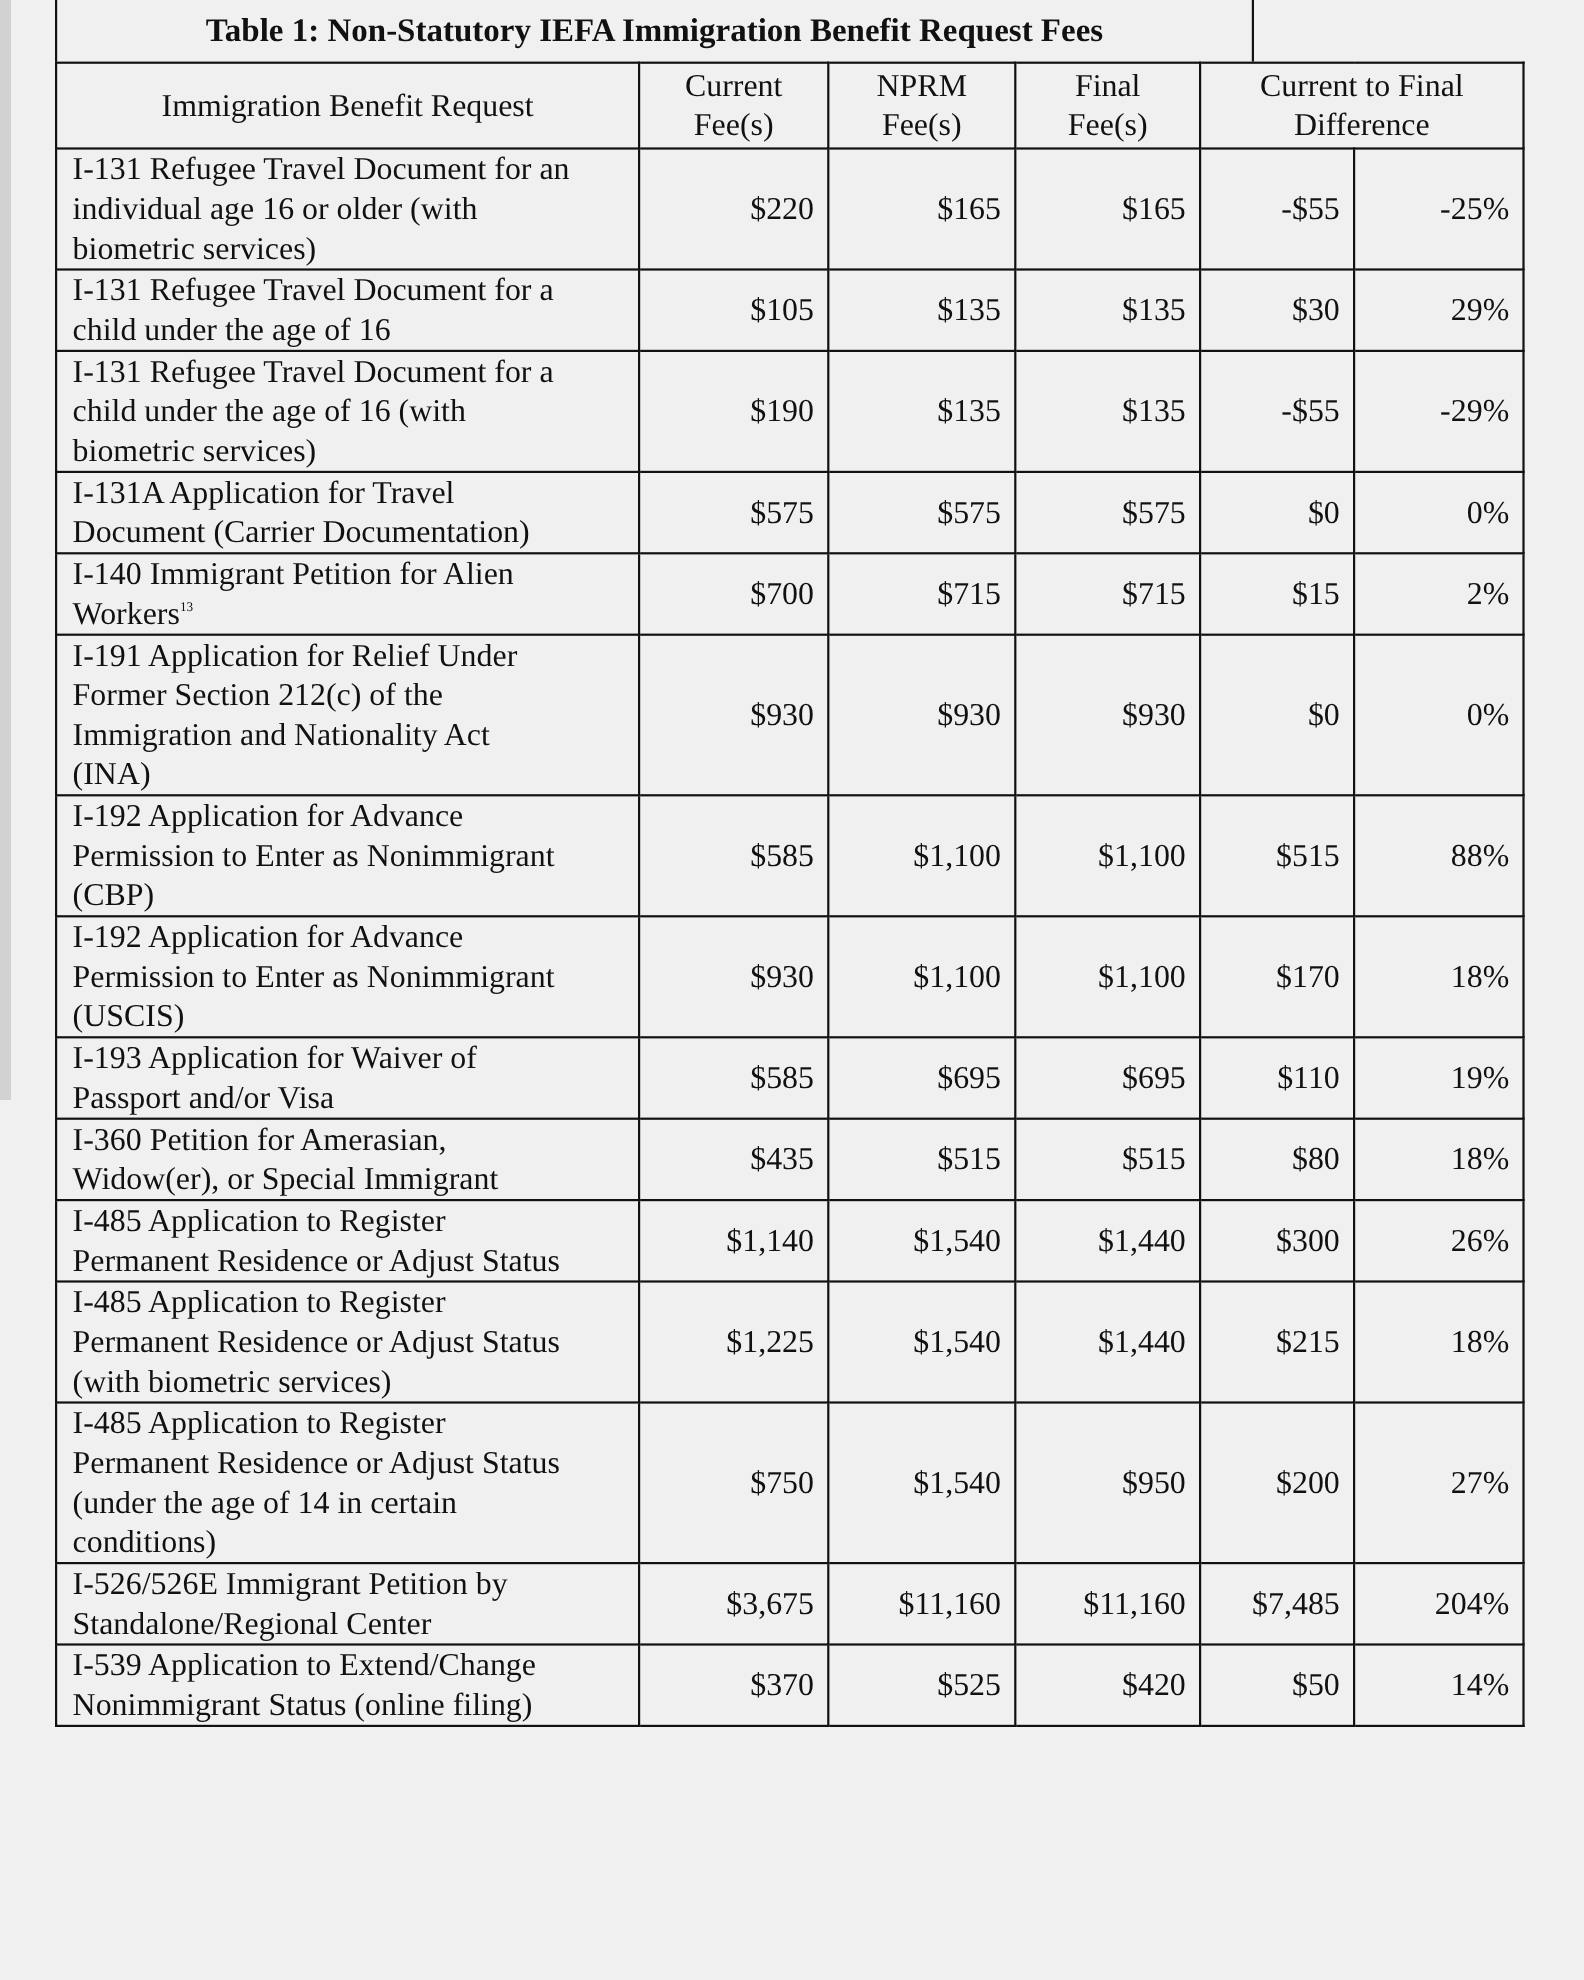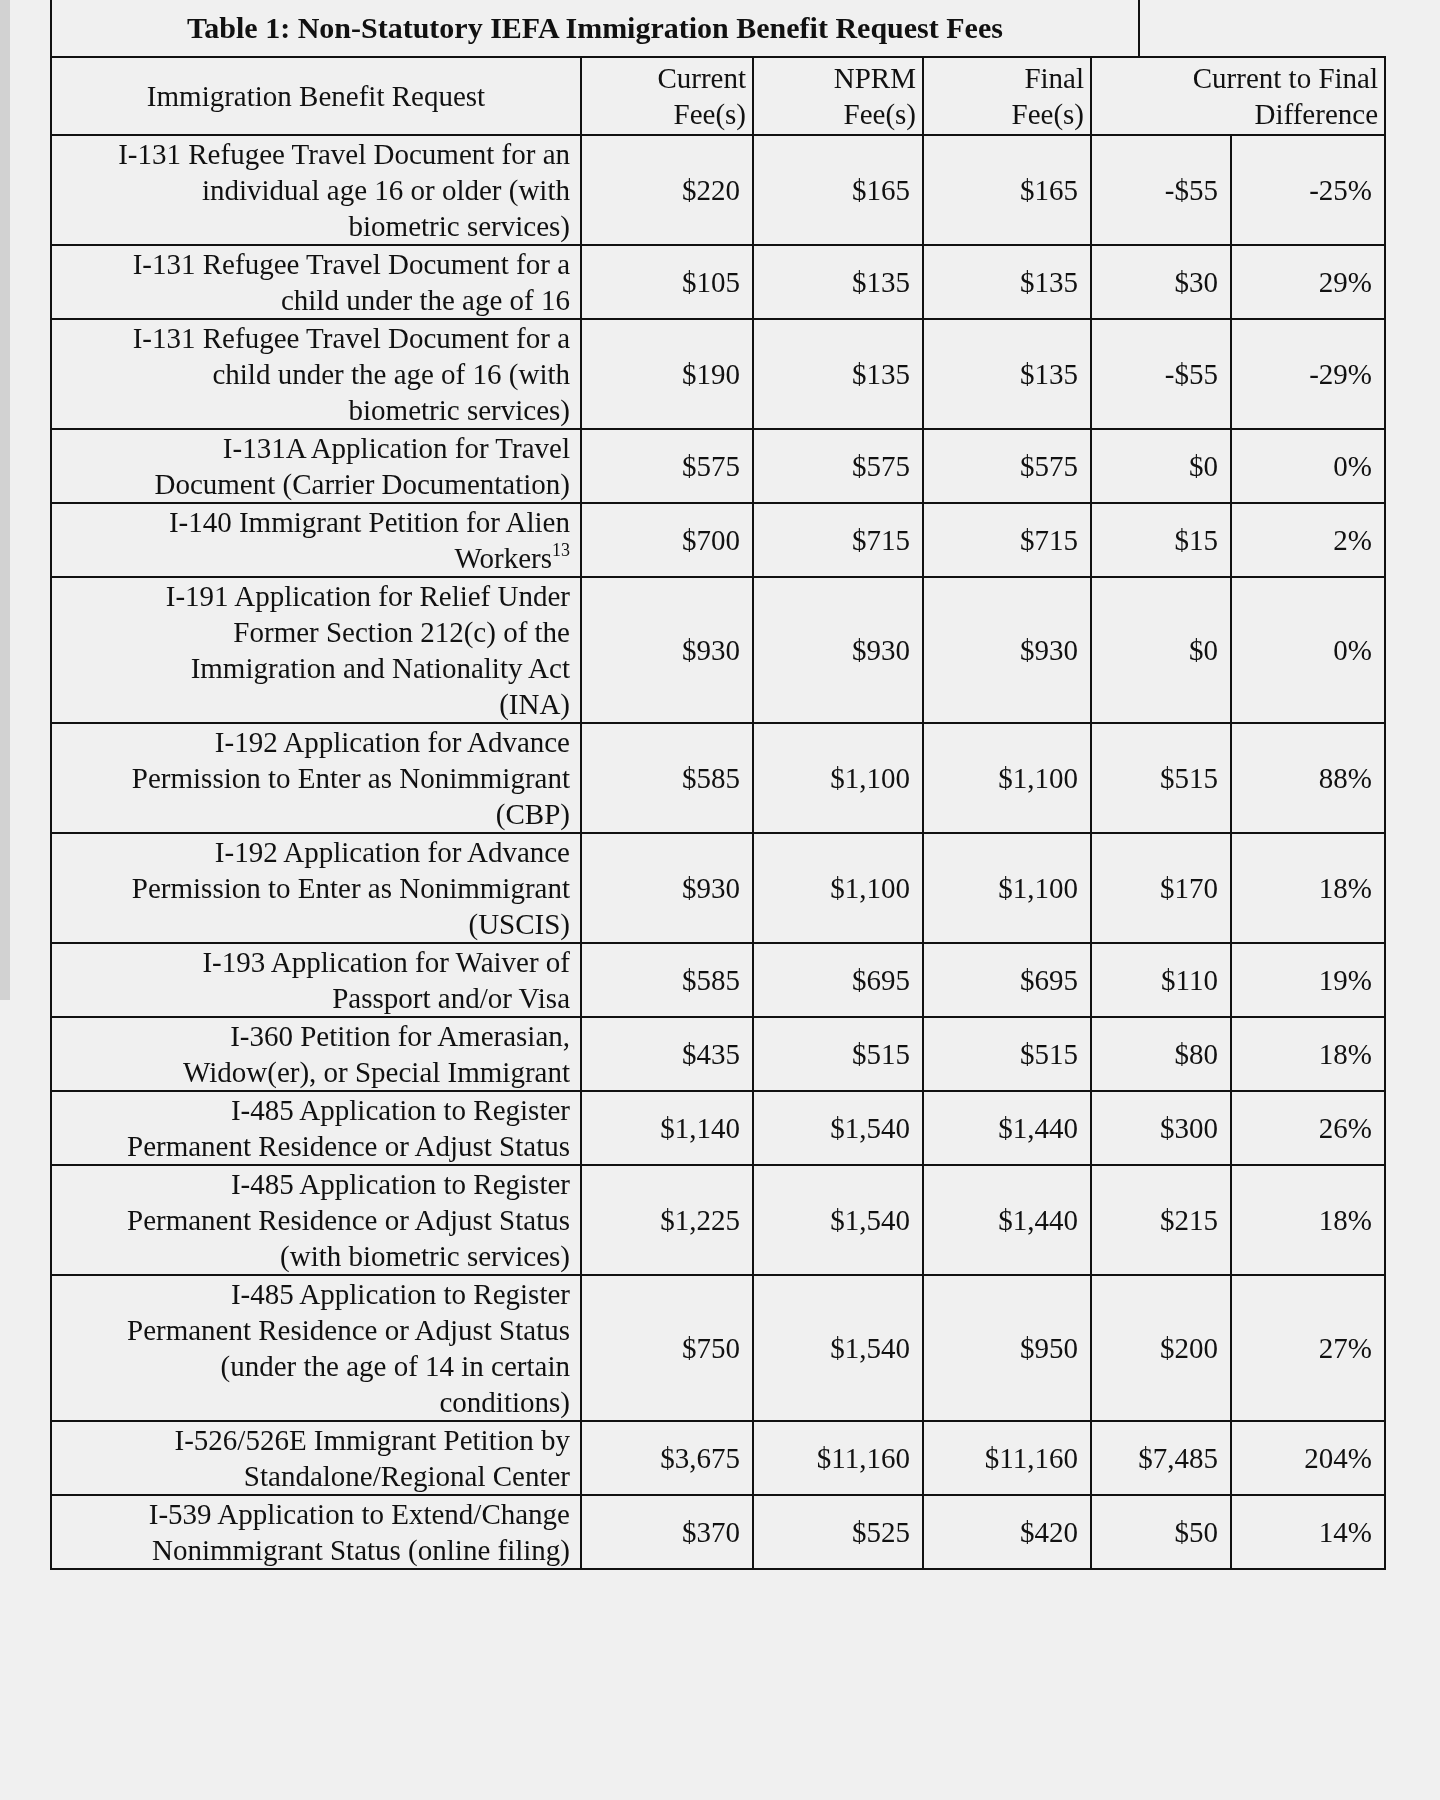--- a/index.html
+++ b/index.html
@@ -27,22 +27,22 @@
       font-size: 29px;
       padding-left: 13px;
     }
     td, th {
       border: 2px solid #111; padding: 0 12px;
       font-weight: normal; line-height: 36px;
     }
     th { text-align: center; vertical-align: middle; height: 76px; padding: 0 6px; }
     td.req { text-align: left; vertical-align: top; padding: 0 10px 0 14px; margin-left: 44px; }
     td.num { text-align: right; vertical-align: middle; white-space: nowrap; }
-    sup { font-size: 18px; line-height: 0; vertical-align: 12px; }
-    .line { display: block; text-align: right; }
+    sup { font-size: 12px; line-height: 0; vertical-align: 12px; }
+    .line { display: block; }
   </style>
 </head>
 <body>
 
 <div class="scrollbar-track"></div>
 
 <div class="doc">
   <div class="caption">Table 1: Non-Statutory IEFA Immigration Benefit Request Fees</div>
   <table>
     <colgroup>

